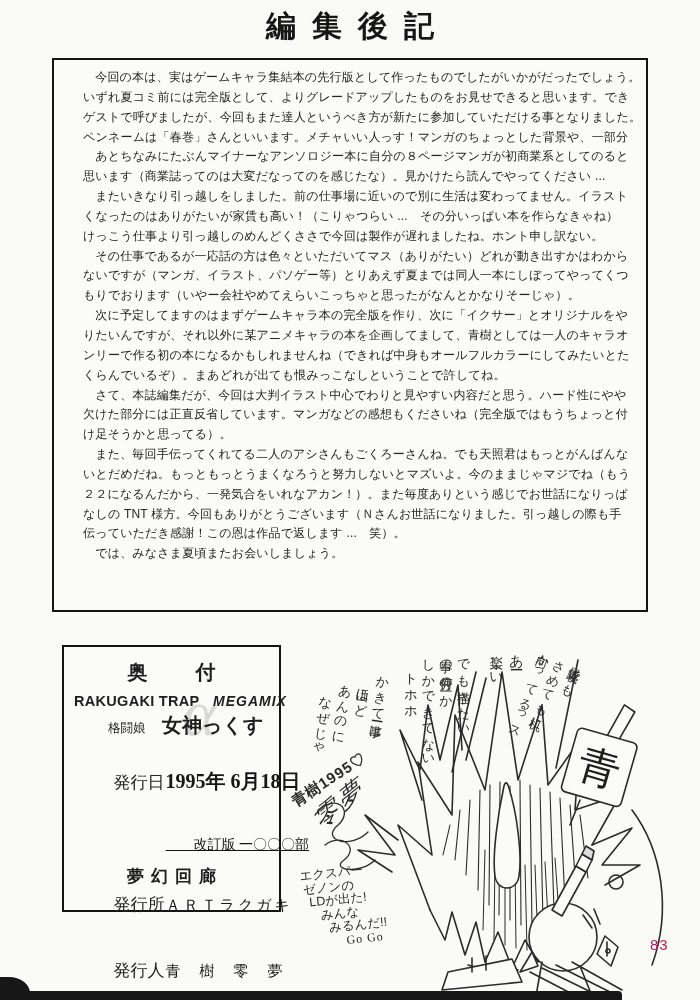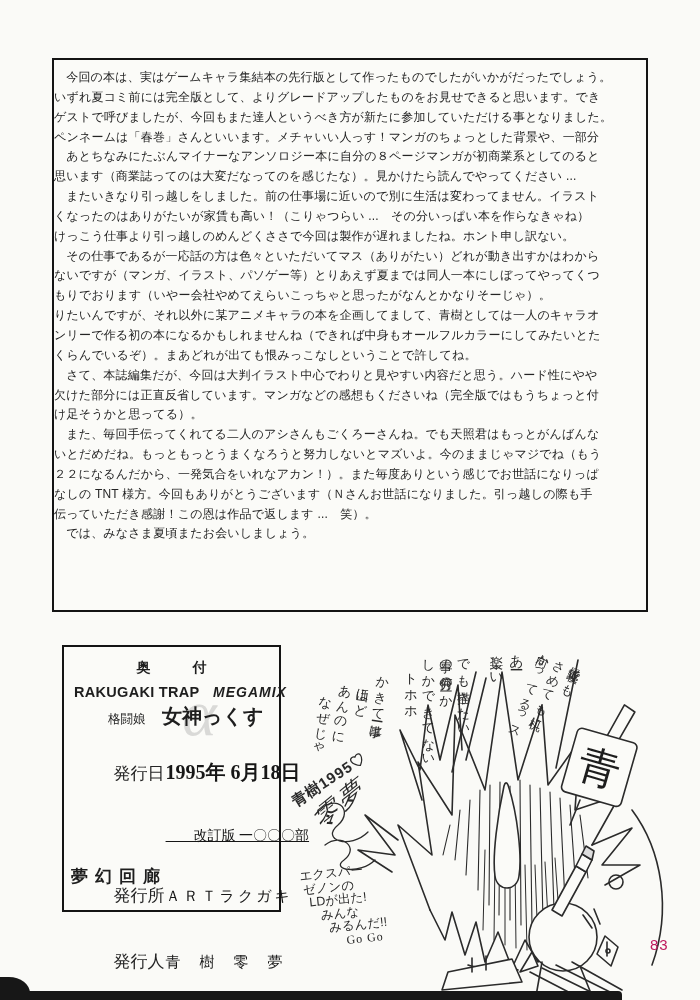--- a/index.html
+++ b/index.html
@@ -5,47 +5,47 @@
   html,body{margin:0;padding:0;}
   body{width:700px;height:1000px;font-family:"Liberation Sans",sans-serif;}
   .page{position:relative;width:700px;height:1000px;background:#fafaf7;overflow:hidden;color:#1e1e1e;}
 
   
   .page-title{position:absolute;top:6px;left:0;width:100%;margin:0;text-align:center;
     font-size:30px;font-weight:900;letter-spacing:16px;text-indent:16px;color:#161616;}
 
   
   .afterword-box{position:absolute;left:52px;top:58px;width:596px;height:554px;
-    border:2px solid #141414;box-sizing:border-box;padding:8px 11px 6px 0;background:#fbfbf8;}
+    border:2px solid #141414;box-sizing:border-box;padding:8px 11px 6px 29px;background:#fbfbf8;}
   .afterword-line{font-size:12px;line-height:19.85px;letter-spacing:.2px;white-space:pre;color:#242424;}
 
   
   .colophon-box{position:absolute;left:62px;top:645px;width:219px;height:267px;
     border:2px solid #141414;box-sizing:border-box;background:#fbfbf8;}
   .colophon-watermark{position:absolute;left:118px;top:28px;font-size:66px;color:#c4c4c2;opacity:.6;
     font-family:"Liberation Serif",serif;font-style:italic;z-index:0;}
   .colophon-heading{position:relative;z-index:1;margin-top:12px;text-align:center;
-    font-weight:bold;font-size:14px;letter-spacing:14px;text-indent:14px;font-family:"Liberation Serif",serif;}
+    font-weight:bold;font-size:20px;letter-spacing:14px;text-indent:14px;font-family:"Liberation Serif",serif;}
   .colophon-title-en{position:relative;z-index:1;margin-top:6px;padding-left:10px;white-space:nowrap;}
   .t-en{font-weight:900;font-size:14.5px;letter-spacing:.3px;}
   .t-en2{font-weight:900;font-style:italic;font-size:14px;letter-spacing:1px;margin-left:9px;}
   .colophon-title-jp{position:relative;z-index:1;margin-top:2px;padding-left:44px;white-space:nowrap;}
   .t-prefix{font-size:12.5px;font-family:"Liberation Serif",serif;}
   .t-jp{font-size:20px;font-weight:bold;margin-left:12px;}
   .colophon-rows{position:relative;z-index:1;margin-top:10px;padding-left:14px;}
   .colophon-row{line-height:21.5px;white-space:pre;}
   .colophon-label{display:inline-block;width:52px;font-size:17px;font-family:"Liberation Serif",serif;color:#242424;}
   .colophon-value{font-family:"Liberation Serif",serif;font-size:15px;color:#161616;}
   .colophon-row:nth-child(1) .colophon-value{font-weight:bold;font-size:20px;}
   .colophon-row:nth-child(2){line-height:19px;}
   .colophon-row:nth-child(2) .colophon-value{font-size:14px;text-decoration:underline;}
   .colophon-row:nth-child(3) .colophon-value{letter-spacing:3px;}
   .colophon-row:nth-child(4) .colophon-value{letter-spacing:2px;}
   .colophon-row:nth-child(5) .colophon-value{letter-spacing:2px;}
-  .colophon-circle{position:absolute;z-index:1;left:0;top:218px;width:100%;
+  .colophon-circle{position:absolute;z-index:1;left:0;top:218px;width:100%;text-align:center;
     font-family:"Liberation Serif",serif;font-weight:bold;font-size:17px;letter-spacing:7px;text-indent:7px;}
 
   
   .vnote{position:absolute;writing-mode:vertical-rl;white-space:pre-line;color:#2a2a2a;
     font-size:13px;line-height:18px;letter-spacing:1px;}
   .note-fun{left:487px;top:645px;font-size:14px;line-height:20px;}
   .note-frustration{left:402px;top:650px;line-height:17.5px;}
   .note-backlog{left:315px;top:663px;line-height:18px;transform:rotate(8deg);}
   .note-desk{left:524px;top:652px;font-size:12.5px;line-height:17px;transform:rotate(22deg);transform-origin:60% 40%;}
 
@@ -69,35 +69,37 @@
 
   
   .scan-edge-bottom{position:absolute;left:0;top:991px;width:622px;height:9px;background:#171717;border-radius:0 4px 0 0;}
   .scan-edge-corner{position:absolute;left:0;top:977px;width:30px;height:23px;background:#171717;border-radius:0 70% 0 0;}
 </style>
 </head>
 <body>
 
 <div class="page">
 
+  <h1 class="page-title">編集後記</h1>
 
   <div class="afterword-box">
     <div>
         <div class="afterword-line">　今回の本は、実はゲームキャラ集結本の先行版として作ったものでしたがいかがだったでしょう。</div>
         <div class="afterword-line">いずれ夏コミ前には完全版として、よりグレードアップしたものをお見せできると思います。でき</div>
         <div class="afterword-line">ゲストで呼びましたが、今回もまた達人というべき方が新たに参加していただける事となりました。</div>
         <div class="afterword-line">ペンネームは「春巻」さんといいます。メチャいい人っす！マンガのちょっとした背景や、一部分</div>
         <div class="afterword-line">　あとちなみにたぶんマイナーなアンソロジー本に自分の８ページマンガが初商業系としてのると</div>
         <div class="afterword-line">思います（商業誌ってのは大変だなってのを感じたな）。見かけたら読んでやってください ...</div>
         <div class="afterword-line">　またいきなり引っ越しをしました。前の仕事場に近いので別に生活は変わってません。イラスト</div>
         <div class="afterword-line">くなったのはありがたいが家賃も高い！（こりゃつらい ...　その分いっぱい本を作らなきゃね）</div>
         <div class="afterword-line">けっこう仕事より引っ越しのめんどくささで今回は製作が遅れましたね。ホント申し訳ない。</div>
         <div class="afterword-line">　その仕事であるが一応話の方は色々といただいてマス（ありがたい）どれが動き出すかはわから</div>
         <div class="afterword-line">ないですが（マンガ、イラスト、パソゲー等）とりあえず夏までは同人一本にしぼってやってくつ</div>
         <div class="afterword-line">もりでおります（いやー会社やめてえらいこっちゃと思ったがなんとかなりそーじゃ）。</div>
+        <div class="afterword-line">　次に予定してますのはまずゲームキャラ本の完全版を作り、次に「イクサー」とオリジナルをや</div>
         <div class="afterword-line">りたいんですが、それ以外に某アニメキャラの本を企画してまして、青樹としては一人のキャラオ</div>
         <div class="afterword-line">ンリーで作る初の本になるかもしれませんね（できれば中身もオールフルカラーにしてみたいとた</div>
         <div class="afterword-line">くらんでいるぞ）。まあどれが出ても恨みっこなしということで許してね。</div>
         <div class="afterword-line">　さて、本誌編集だが、今回は大判イラスト中心でわりと見やすい内容だと思う。ハード性にやや</div>
         <div class="afterword-line">欠けた部分には正直反省しています。マンガなどの感想もくださいね（完全版ではもうちょっと付</div>
         <div class="afterword-line">け足そうかと思ってる）。</div>
         <div class="afterword-line">　また、毎回手伝ってくれてる二人のアシさんもごくろーさんね。でも天照君はもっとがんばんな</div>
         <div class="afterword-line">いとだめだね。もっともっとうまくなろうと努力しないとマズいよ。今のままじゃマジでね（もう</div>
         <div class="afterword-line">２２になるんだから、一発気合をいれなアカン！）。また毎度ありという感じでお世話になりっぱ</div>
         <div class="afterword-line">なしの TNT 様方。今回もありがとうございます（Ｎさんお世話になりました。引っ越しの際も手</div>

